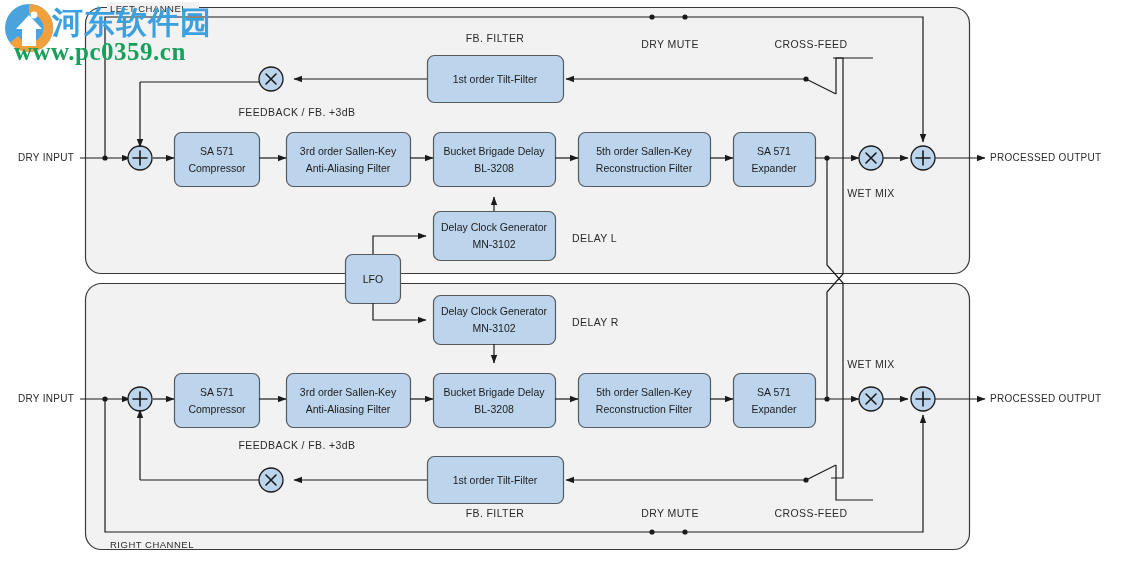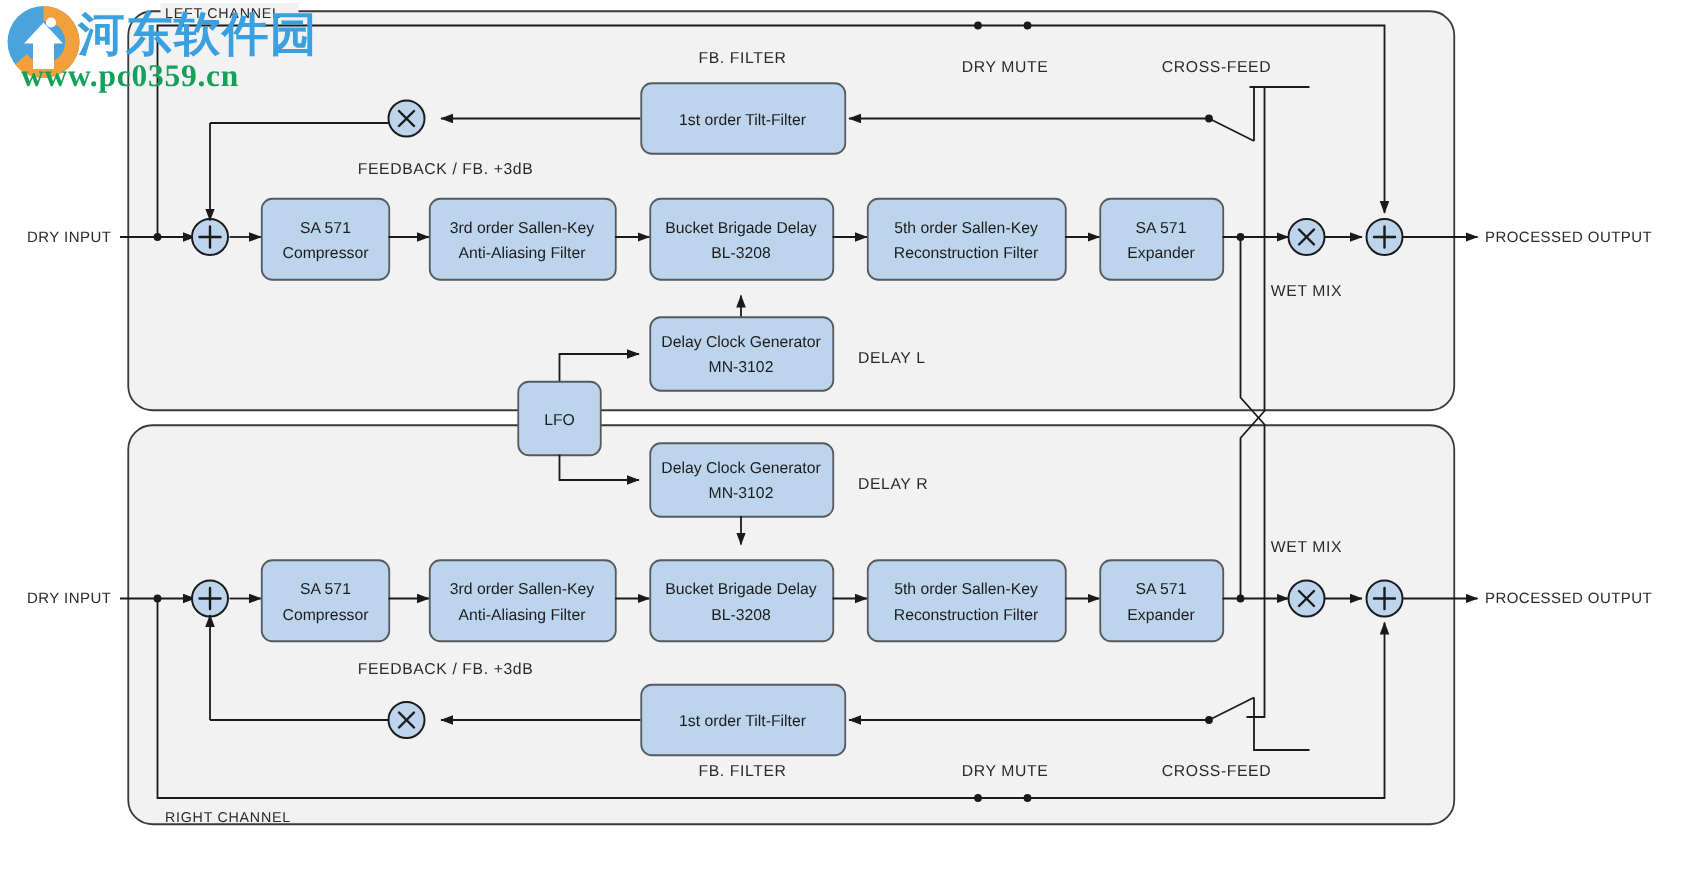--- a/index.html
+++ b/index.html
@@ -16,21 +16,21 @@
   text{fill:#222;font-family:"Liberation Sans","DejaVu Sans",sans-serif;}
   .blktxt{font-size:10.5px;text-anchor:middle;fill:#1c1c1c;}
   .lbl{font-size:10.5px;fill:#2a2a2a;letter-spacing:.4px;}
   .lblc{font-size:10.5px;fill:#2a2a2a;text-anchor:middle;letter-spacing:.4px;}
   .io{font-size:10px;fill:#2a2a2a;letter-spacing:.3px;}
   .chlbl{font-size:9.5px;fill:#2a2a2a;letter-spacing:.5px;}
   
   #wm{position:absolute;left:4px;top:2px;width:200px;height:68px;pointer-events:none;}
   #wmtxt1{position:absolute;left:52px;top:2px;font-size:31px;font-weight:bold;
           color:#3aa0e0;font-family:"DejaVu Sans",sans-serif;letter-spacing:1px;}
-  #wmtxt2{position:absolute;left:14px;top:38px;font-size:21px;font-weight:bold;
+  #wmtxt2{position:absolute;left:14px;top:38px;font-size:25px;font-weight:bold;
           color:#17a05a;font-family:"Liberation Serif",serif;letter-spacing:.5px;}
 </style>
 </head>
 <body>
 
 <div id="stage">
 
 <svg width="1127" height="586" viewBox="0 0 1127 586">
   <defs>
     <marker id="arw" markerWidth="9" markerHeight="9" refX="8" refY="3.2" orient="auto" markerUnits="userSpaceOnUse">

